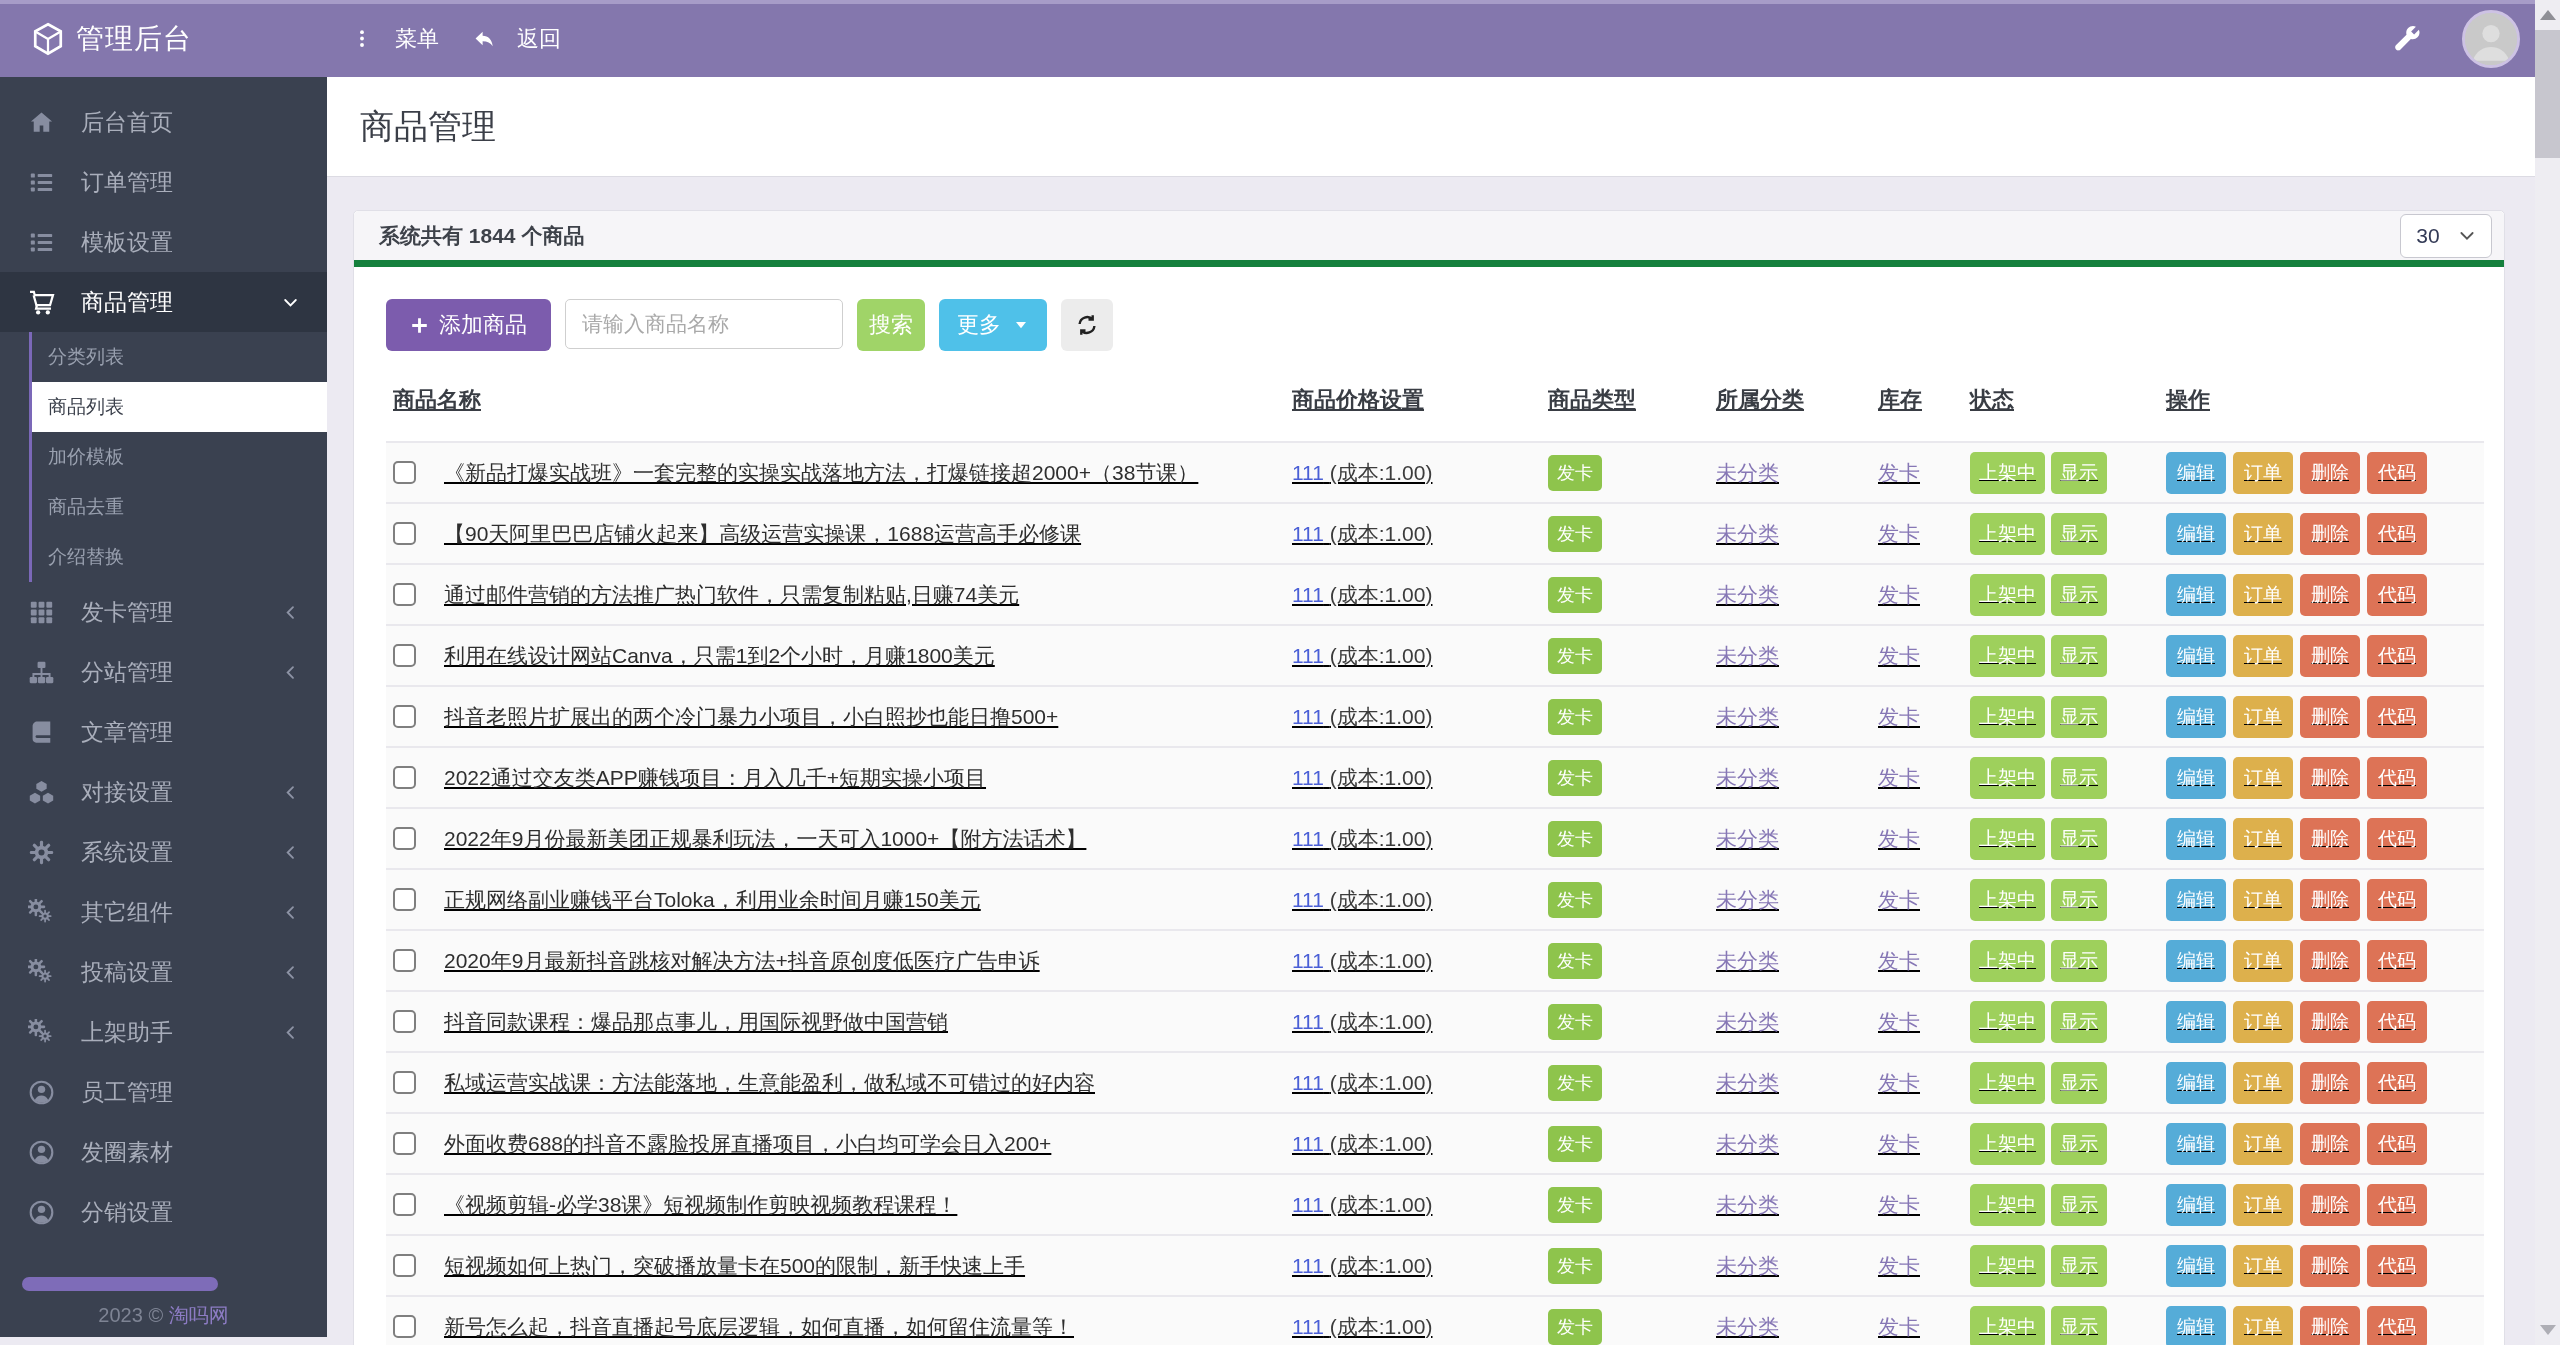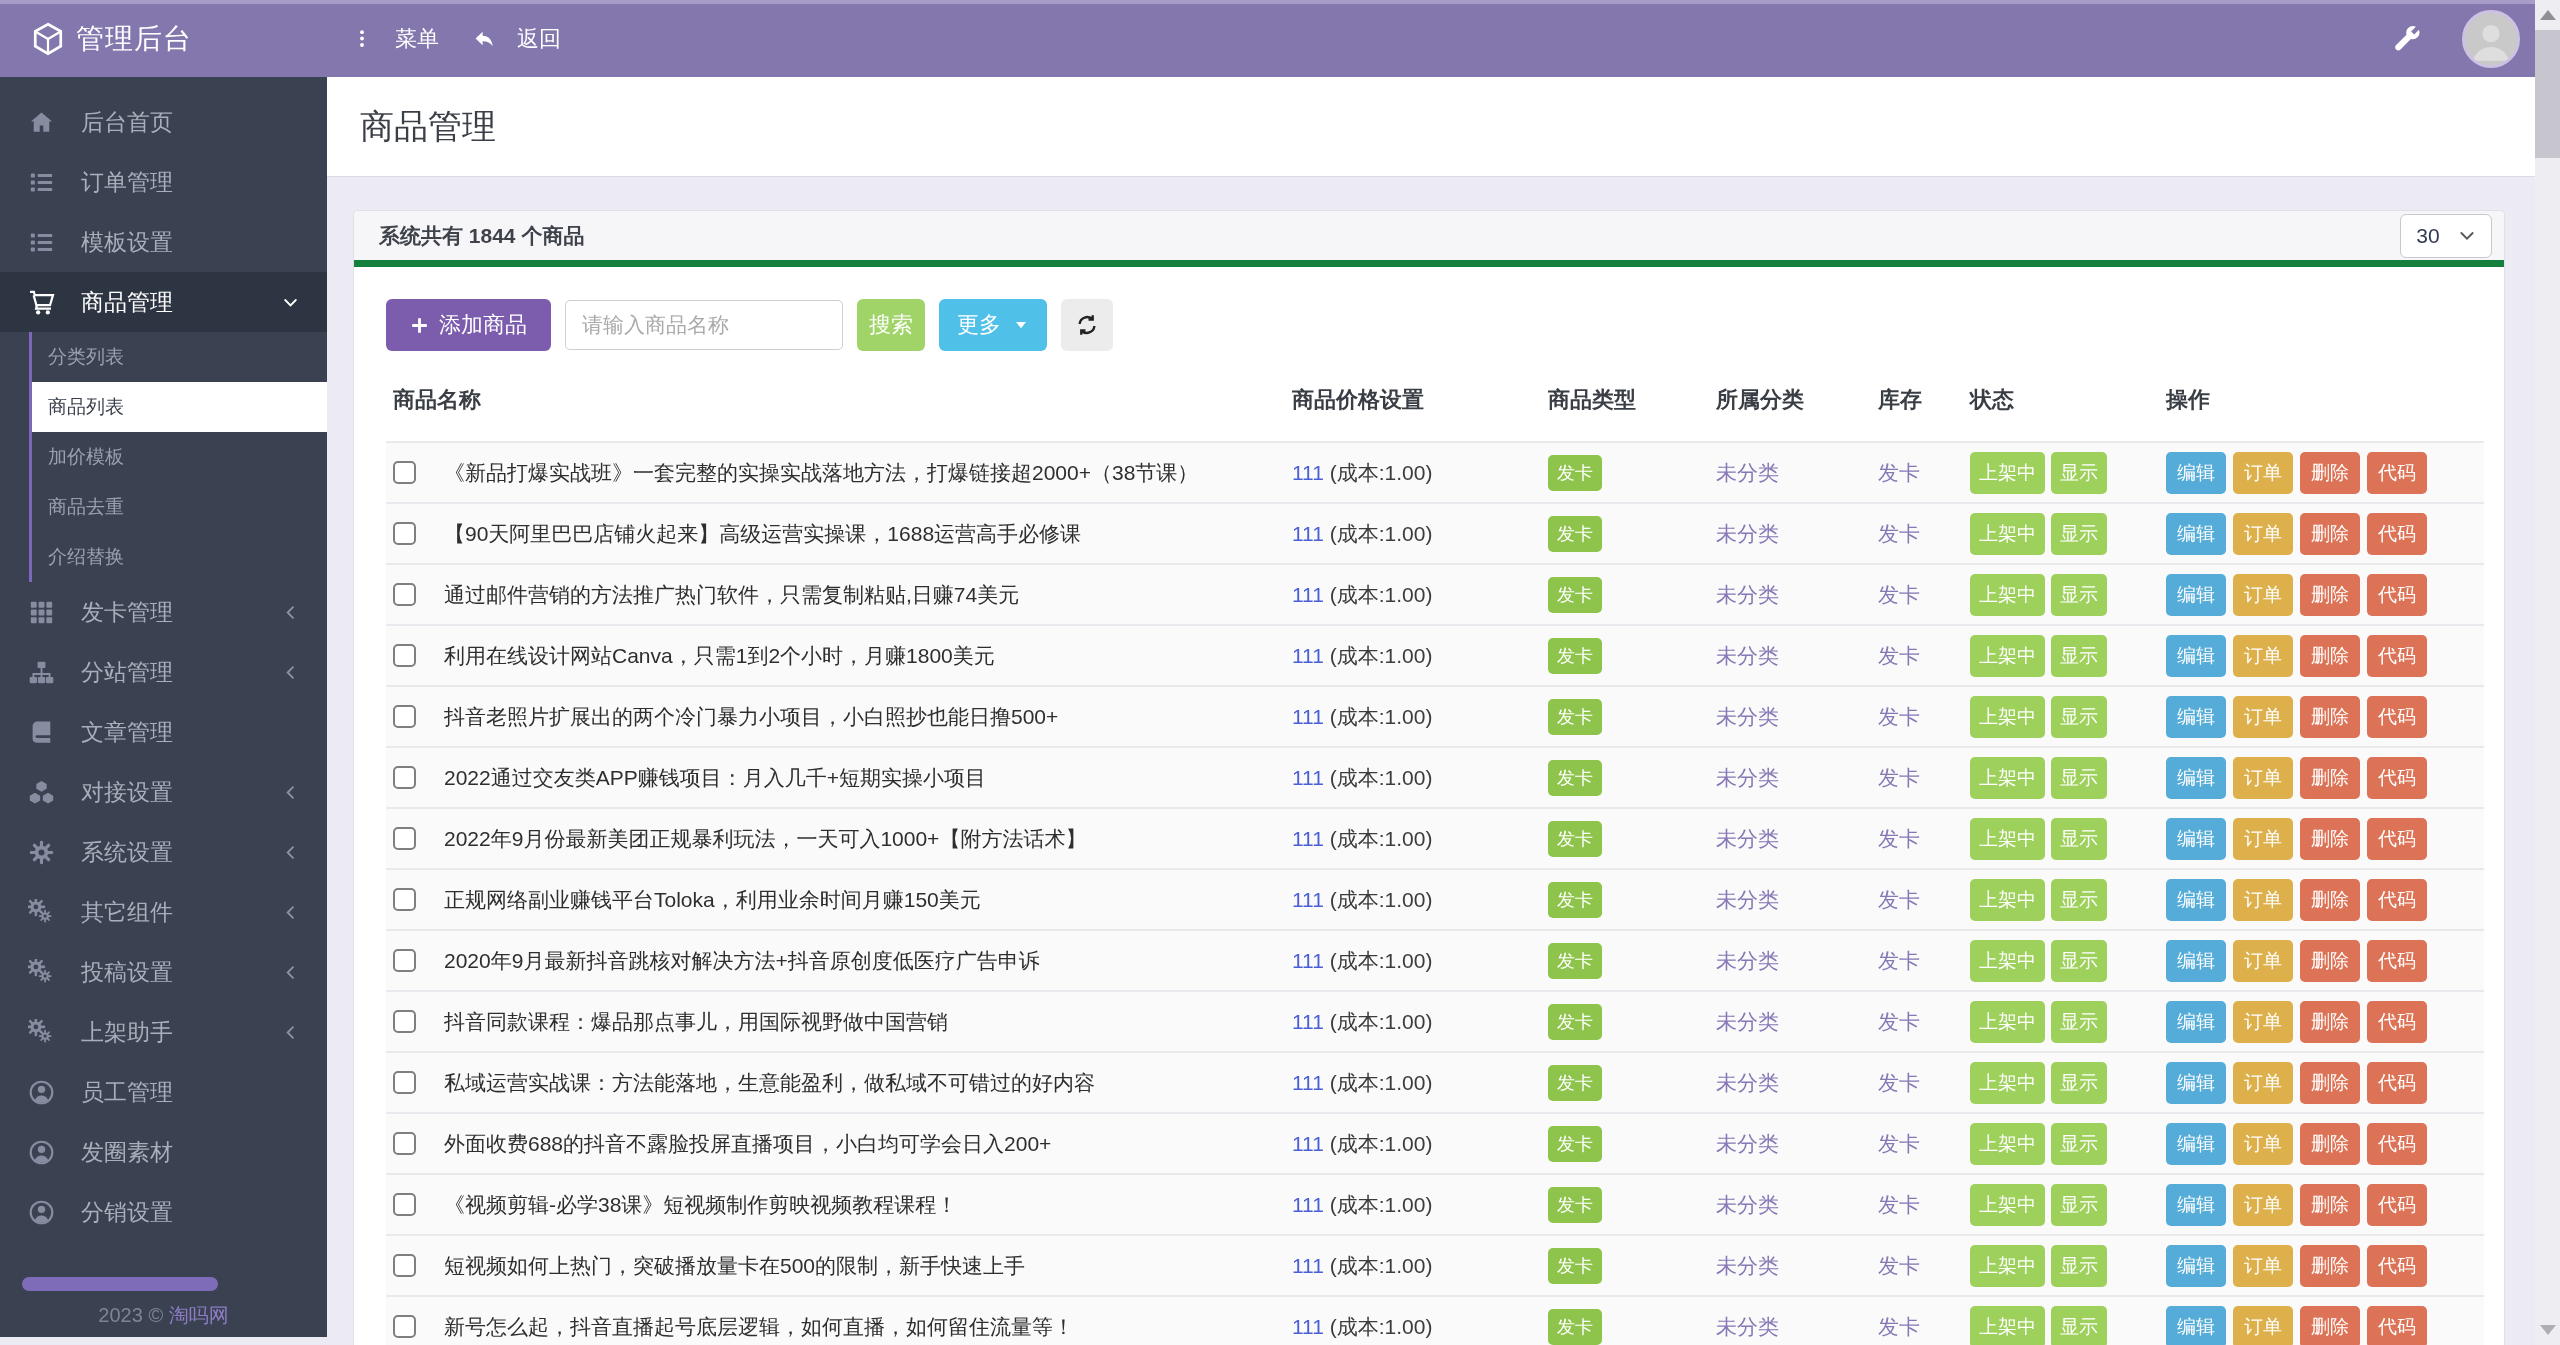--- a/index.html
+++ b/index.html
@@ -51,37 +51,37 @@
   .panel { margin:33px 30px 0 26px; background:#fff; border:1px solid #e0dfe7; border-radius:5px; }
   .panel-head { height:56px; background:#f6f5f8; border-bottom:7px solid #15803d;
     border-radius:5px 5px 0 0; display:flex; align-items:center; padding:0 12px 0 25px; }
   .summary { font-size:21px; font-weight:bold; color:#3e424a; }
   .pagesize { margin-left:auto; width:92px; height:44px; background:#fff;
     border:1px solid #c8c8d0; border-radius:6px; display:flex; align-items:center;
     justify-content:center; gap:18px; font-size:21px; color:#333a56; cursor:pointer; }
   .pagesize .chev { width:18px; height:18px; color:#555; }
   .panel-body { padding:32px 20px 0 32px; }
 
-  .toolbar { display:flex; align-items:center; gap:14px; }
+  .toolbar { display:flex; align-items:flex-start; gap:14px; }
   .btn { height:52px; display:flex; align-items:center; justify-content:center;
     border:none; border-radius:6px; color:#fff; font-size:22px; cursor:pointer;
     font-family:inherit; }
   .btn-add { background:var(--primary-purple,#7c5cad); padding:0 24px; gap:10px; }
   .btn-add .ic { width:19px; height:19px; }
   .search-input { width:278px; height:50px; border:1px solid #cfcfcf; border-radius:5px;
     padding:0 16px; font-size:21px; color:#333; font-family:inherit; outline:none; }
   .search-input::placeholder { color:#a9a9a9; }
   .btn-search { background:var(--green,#a0d468); padding:0 12px; }
   .btn-more { background:var(--blue,#4fc1e9); padding:0 18px; gap:12px; }
   .btn-more .ic { width:16px; height:16px; }
   .btn-refresh { background:#ececec; width:52px; color:#222; }
   .btn-refresh .ic { width:24px; height:24px; }
 
   .grid { display:grid; grid-template-columns:899px 256px 168px 162px 92px 196px auto;
-    align-items:center; }
+    align-items:center;text-decoration:underline; }
   .thead { margin-top:22px; padding:12px 0 26px 7px; font-size:22px; font-weight:bold; color:#393d44; }
   .trow { height:61px; border-top:2px solid #e9e8ed; background:#fafafa; padding-left:7px; }
   .name-cell { display:flex; align-items:center; gap:28px; font-size:21px; color:#2e2e2e;
     white-space:nowrap; overflow:hidden; }
   .cb { width:23px; height:23px; flex:0 0 23px; border:2px solid #7f7f7f; border-radius:5px;
     background:#fff; cursor:pointer; }
   .price-cell { font-size:21px; color:#3c3c3c; white-space:nowrap; }
   .price-cell .num { color:var(--link-blue,#4a5fd6); }
   .badge { display:inline-block; color:#fff; border-radius:5px; font-size:18px;
     padding:6px 9px; }

